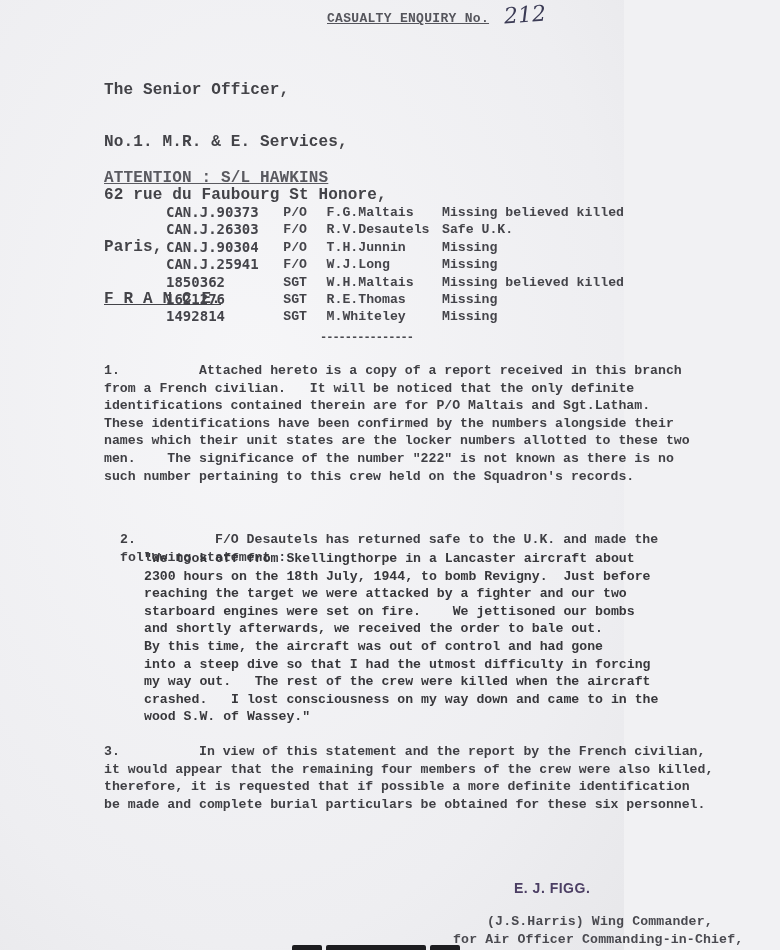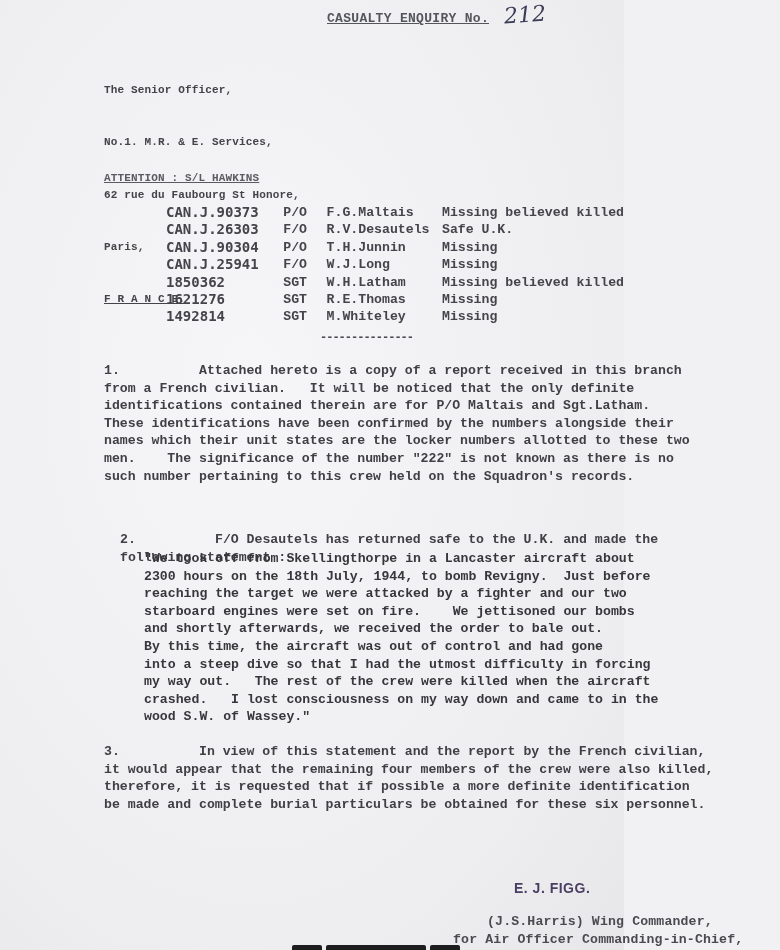--- a/index.html
+++ b/index.html
@@ -6,21 +6,21 @@
   body {
     width:780px; height:950px; overflow:hidden; position:relative;
     background:#f1f1f3;
     font-family:"Liberation Mono","DejaVu Sans Mono",monospace;
     color:#3a3a3e;
   }
   .page {
     position:absolute; left:0; top:0; width:624px; height:950px;
     background: radial-gradient(ellipse at 40% 40%, #f6f6f8 0%, #eeeef1 70%, #e7e7ea 100%);
   }
-  .tw { position:absolute; font-size:11px; line-height:17.4px; white-space:pre; letter-spacing:0.15px; font-weight:bold; color:#434348; }
+  .tw { position:absolute; font-size:16px; line-height:17.4px; white-space:pre; letter-spacing:0.15px; font-weight:bold; color:#434348; }
   .title { left:327px; top:10px; font-size:13px; text-decoration:underline; color:#55555c; letter-spacing:0.3px; }
   .enq-no { position:absolute; left:504px; top:2px; font-family:"DejaVu Serif",serif; font-size:22px; color:#3b3b55; font-style:italic; transform:rotate(-4deg); }
   .addr { left:104px; top:47px; }
   .addr div { height:17.6px; }
   .france { text-decoration:underline; }
   .attn { left:104px; top:170px; text-decoration:underline; color:#5a5a60; }
   table.roster { position:absolute; left:166px; top:204px; border-collapse:collapse; font-size:13.2px; font-weight:bold; color:#44444a; }
   table.roster td { padding:0; height:17.4px; line-height:17.4px; white-space:pre; }
   table.roster td.c1 { width:148px; font-family:"DejaVu Sans Mono",monospace; font-size:14px; }
   table.roster td.c2 { width:68px; }
@@ -76,21 +76,21 @@
       </tr>
       <tr>
         <td class="c1">CAN.J.25941</td>
         <td class="c2">F/O</td>
         <td class="c3">W.J.Long</td>
         <td>Missing</td>
       </tr>
       <tr>
         <td class="c1">1850362</td>
         <td class="c2">SGT</td>
-        <td class="c3">W.H.Latham</td>
+        <td class="c3">W.H.Maltais</td>
         <td>Missing believed killed</td>
       </tr>
       <tr>
         <td class="c1">1621276</td>
         <td class="c2">SGT</td>
         <td class="c3">R.E.Thomas</td>
         <td>Missing</td>
       </tr>
       <tr>
         <td class="c1">1492814</td>

